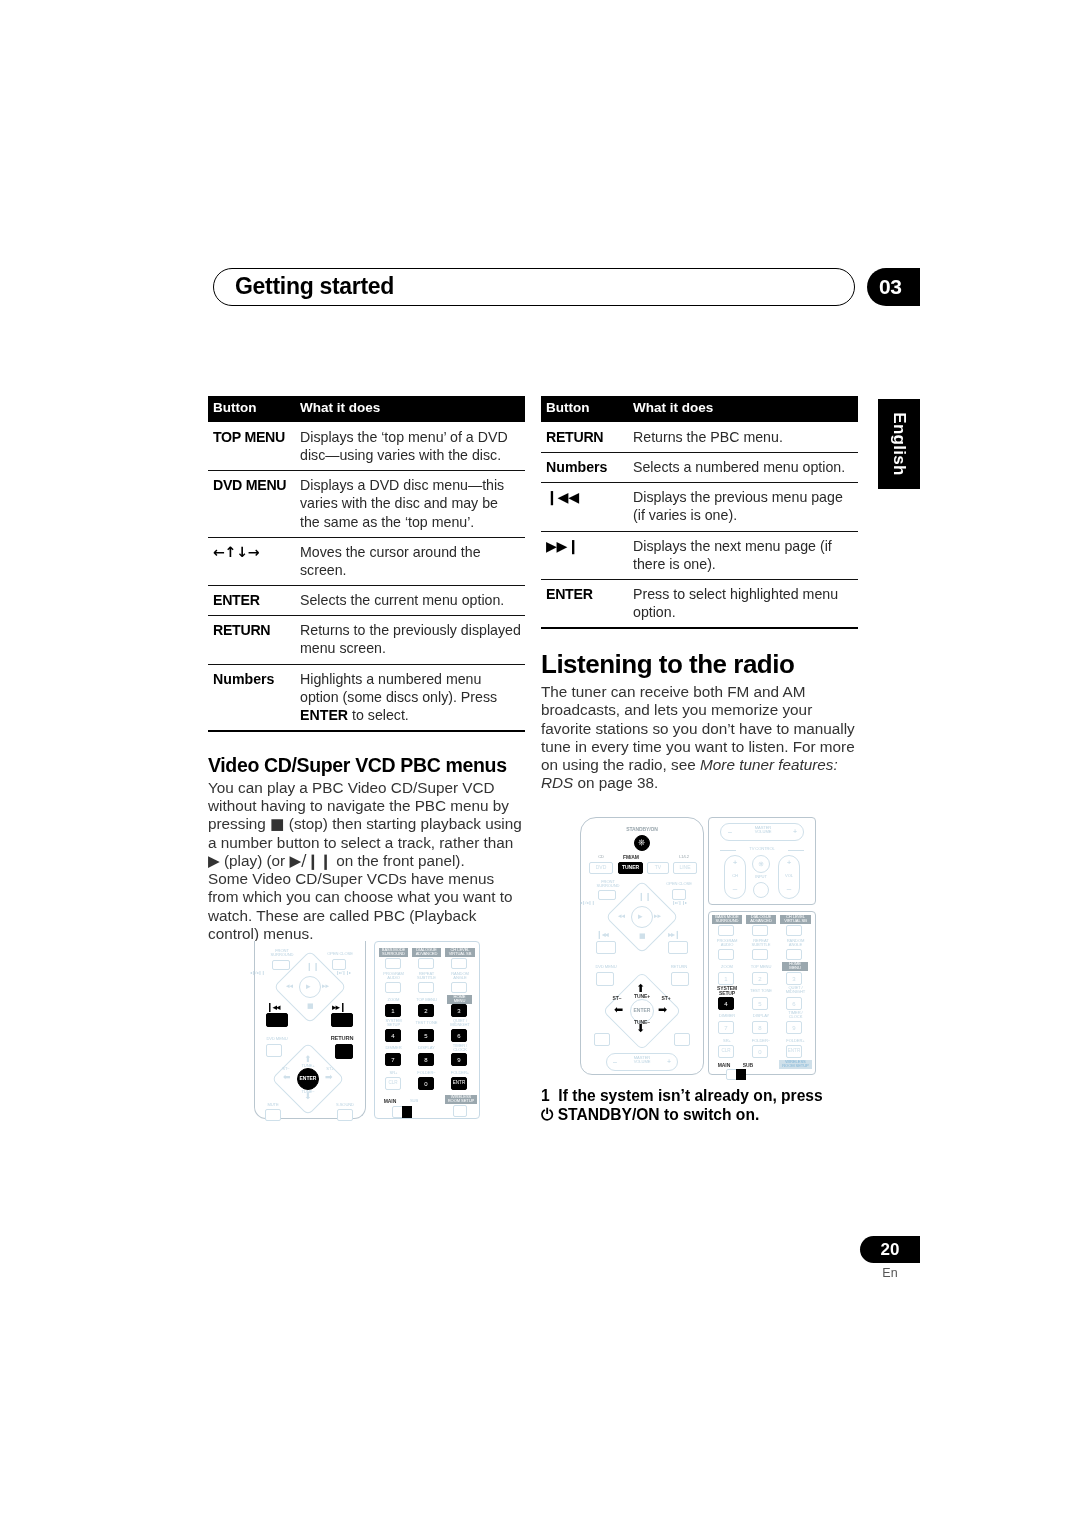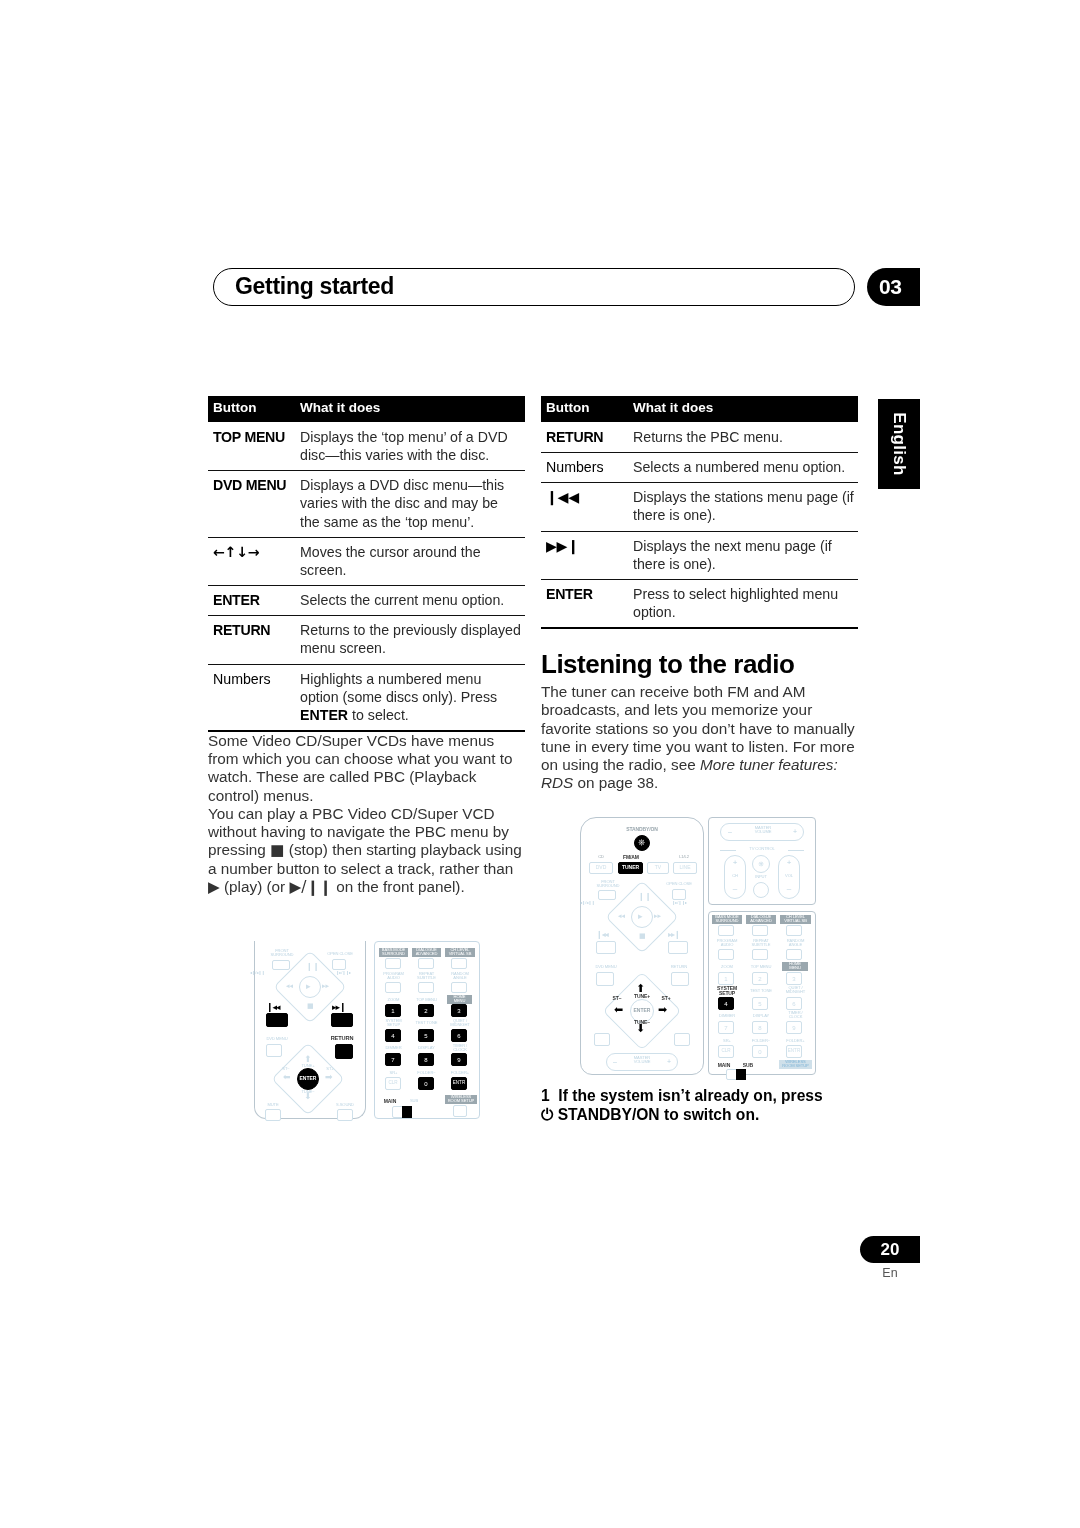--- a/index.html
+++ b/index.html
@@ -101,21 +101,21 @@
     border-top: 1.4px solid #111;
   }
   table.btable tbody tr:first-child td { border-top: none; padding-top: 6px; }
   table.btable tbody td.c1 {
     width: 88px;
     padding-left: 5px;
     font-weight: bold;
     color: #000;
     letter-spacing: -0.3px;
   }
-  table.btable tbody td.c1.normal { font-weight: normal; letter-spacing: 0; }
+  table.btable tbody td.c1.normal { font-weight: bold; letter-spacing: 0; }
   table.btable tbody td.c2 b { color: #000; }
   .tbl-bottom { border-top: 2.4px solid #000; height: 0; font-size: 0; line-height: 0; }
   .glyph { font-family: "DejaVu Sans", sans-serif; font-size: 14px; letter-spacing: 1px; }
 
   
   h2.sect {
     font-size: 19.5px;
     font-weight: bold;
     margin: 22px 0 2px 0;
     letter-spacing: -0.35px;
@@ -257,21 +257,21 @@
   <table class="btable">
     <thead>
       <tr>
         <th class="c1">Button</th>
         <th>What it does</th>
       </tr>
     </thead>
     <tbody>
       <tr>
         <td class="c1">TOP MENU</td>
-        <td class="c2">Displays the ‘top menu’ of a DVD disc—this varies with the disc.</td>
+        <td class="c2">Displays the ‘top menu’ of a DVD disc—using varies with the disc.</td>
       </tr>
       <tr>
         <td class="c1">DVD MENU</td>
         <td class="c2">Displays a DVD disc menu—this varies with the disc and may be the same as the ‘top menu’.</td>
       </tr>
       <tr>
         <td class="c1 glyph">←↑↓→</td>
         <td class="c2">Moves the cursor around the screen.</td>
       </tr>
       <tr>
@@ -283,24 +283,25 @@
         <td class="c2">Returns to the previously displayed menu screen.</td>
       </tr>
       <tr>
         <td class="c1 normal">Numbers</td>
         <td class="c2">Highlights a numbered menu option (some discs only). Press <b>ENTER</b> to select.</td>
       </tr>
     </tbody>
   </table>
   <div class="tbl-bottom"></div>
 
-  <p class="body">Some Video CD/Super VCDs have menus from which you can choose what you want to watch. These are called PBC (Playback control) menus.</p>
+  <h2 class="sect">Video CD/Super VCD PBC menus</h2>
   <p class="body" style="margin-top:0px;">
     <span>You can play a PBC Video CD/Super VCD without having to navigate the PBC menu by pressing </span><span class="ico">■</span><span> (stop) then starting playback using a number button to select a track, rather than </span><span class="ico">▶</span><span> (play) (or </span><span class="ico">▶/❙❙</span><span> on the front panel).</span>
   </p>
+  <p class="body">Some Video CD/Super VCDs have menus from which you can choose what you want to watch. These are called PBC (Playback control) menus.</p>
 </div>
 
 <div class="col" id="col-right">
 
   <table class="btable">
     <thead>
       <tr>
         <th class="c1">Button</th>
         <th>What it does</th>
       </tr>
@@ -309,21 +310,21 @@
       <tr>
         <td class="c1">RETURN</td>
         <td class="c2">Returns the PBC menu.</td>
       </tr>
       <tr>
         <td class="c1 normal">Numbers</td>
         <td class="c2">Selects a numbered menu option.</td>
       </tr>
       <tr>
         <td class="c1 glyph">❙◀◀</td>
-        <td class="c2">Displays the stations menu page (if there is one).</td>
+        <td class="c2">Displays the previous menu page (if varies is one).</td>
       </tr>
       <tr>
         <td class="c1 glyph">▶▶❙</td>
         <td class="c2">Displays the next menu page (if there is one).</td>
       </tr>
       <tr>
         <td class="c1">ENTER</td>
         <td class="c2">Press to select highlighted menu option.</td>
       </tr>
     </tbody>

